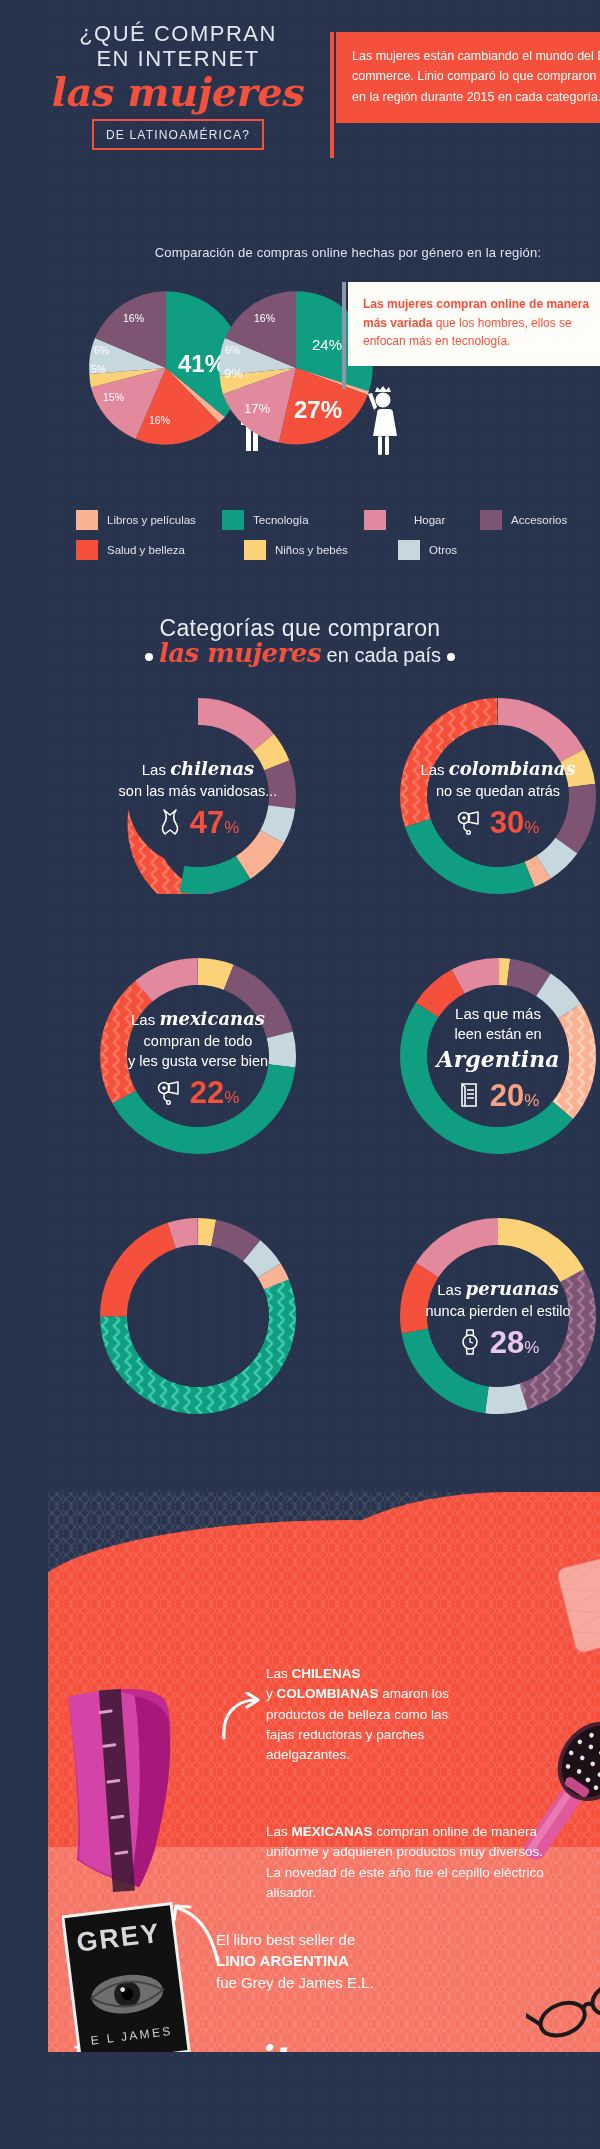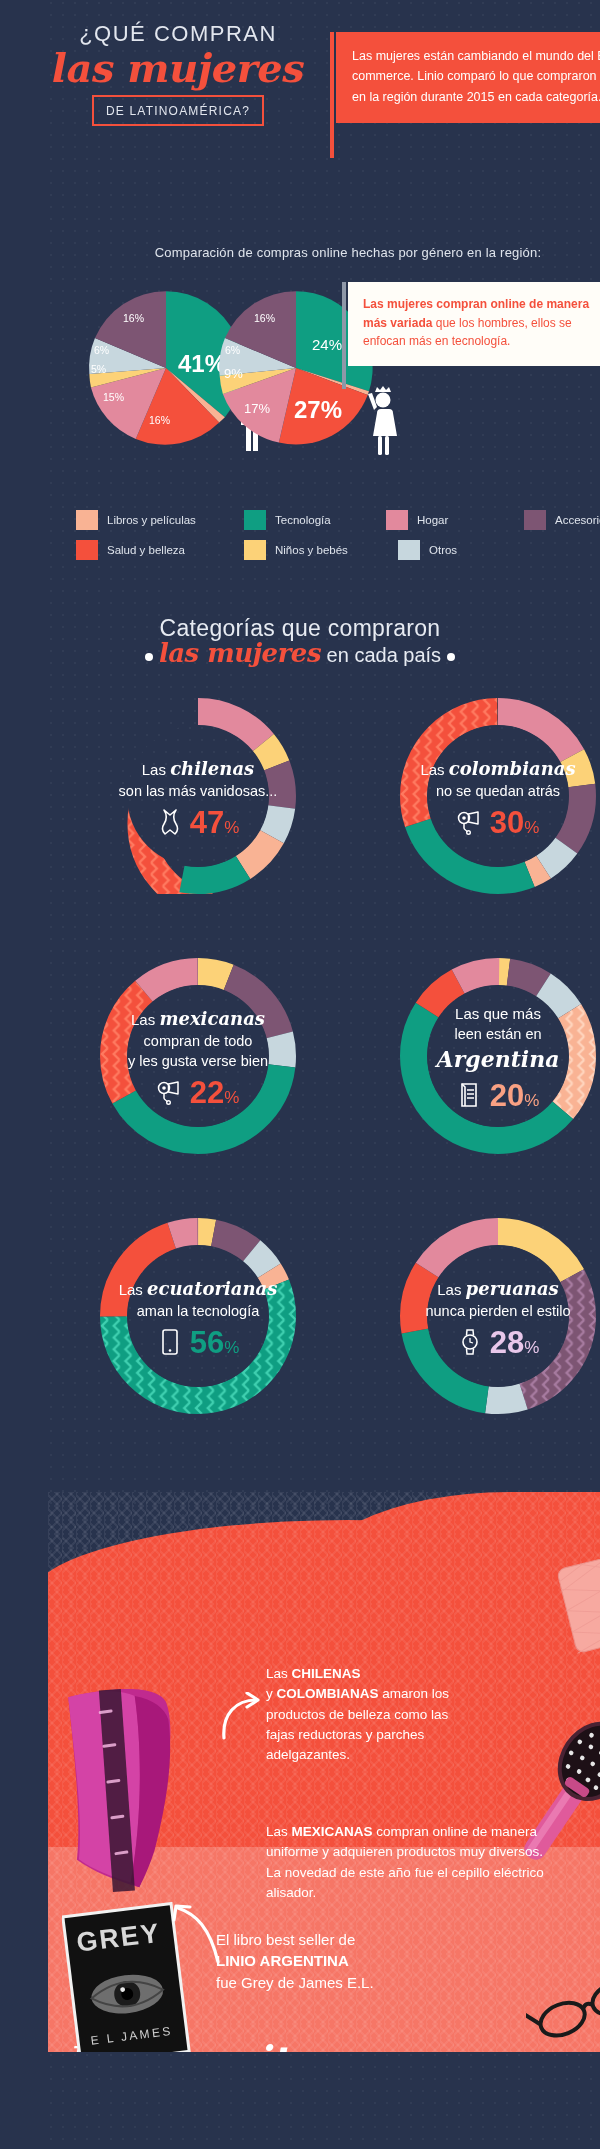--- a/index.html
+++ b/index.html
@@ -161,20 +161,21 @@
   .foot-logo { position:absolute; right:40px; top:42px; display:flex; align-items:center; }
   .foot-logo .word { color:#fff; font-size:38px; font-weight:700; letter-spacing:-1px; line-height:1; }
 </style>
 </head>
 <body>
 
 <div id="page">
 
   <div class="hdr-left">
     <div class="hdr-line">¿QUÉ COMPRAN</div>
+    <div class="hdr-line">EN INTERNET</div>
     <div class="hdr-script">las mujeres</div>
     <div class="hdr-box">
       <span>DE LATINOAMÉRICA?</span>
     </div>
   </div>
 
   <div class="callout-red-bar"></div>
   <div class="callout-red">
     <span>Las mujeres están cambiando el mundo del E-commerce. Linio comparó lo que compraron en la región durante 2015 en cada categoría.</span>
   </div>
@@ -246,29 +247,29 @@
     </svg>
   </div>
 
   <div class="callout-white-bar"></div>
   <div class="callout-white">
     <b>Las mujeres compran online de manera más variada</b><span> que los hombres, ellos se enfocan más en tecnología.</span>
   </div>
 
   <div class="legend">
     <div class="legend-row">
-      <div class="legend-item" style="width:168px;">
+      <div class="legend-item" style="width:146px;">
         <span class="legend-sw" style="background:#f9b394"></span>
         <span class="legend-tx">Libros y películas</span>
       </div>
       <div class="legend-item" style="width:142px;">
         <span class="legend-sw" style="background:#0f9e82"></span>
         <span class="legend-tx">Tecnología</span>
       </div>
-      <div class="legend-item" style="width:138px;">
+      <div class="legend-item" style="width:116px;gap:19px;">
         <span class="legend-sw" style="background:#e2899d"></span>
         <span class="legend-tx">Hogar</span>
       </div>
       <div class="legend-item">
         <span class="legend-sw" style="background:#7d5573"></span>
         <span class="legend-tx">Accesorios</span>
       </div>
     </div>
     <div class="legend-row">
       <div class="legend-item" style="width:168px;">
@@ -491,33 +492,20 @@
           <circle cx="50" cy="50" r="43" stroke="#f9b394" stroke-dasharray="8 262" stroke-dashoffset="-43.1" transform="rotate(-90 50 50)"></circle>
 
           <circle cx="50" cy="50" r="43" stroke="url(#chev-teal)" stroke-dasharray="151 119" stroke-dashoffset="-51.1" transform="rotate(-90 50 50)"></circle>
 
           <circle cx="50" cy="50" r="43" stroke="#f4503c" stroke-dasharray="54 216" stroke-dashoffset="-202.1" transform="rotate(-90 50 50)"></circle>
 
           <circle cx="50" cy="50" r="43" stroke="#e2899d" stroke-dasharray="13.5 256" stroke-dashoffset="-256.1" transform="rotate(-90 50 50)"></circle>
         </g>
       </svg>
       <div class="hole"></div>
-      <div class="inner">
-        <div class="d-t1"><span>Las </span><em>ecuatorianas</em></div>
-        <div class="d-t2">aman la tecnología</div>
-        <div class="d-val">
-          <span class="d-ico">
-            <svg width="20" height="28" viewBox="0 0 20 28">
-                <rect x="3" y="2" width="14" height="24" rx="2" fill="none" stroke="#fff" stroke-width="1.6"></rect>
-                <circle cx="10" cy="22.5" r="1.3" fill="#fff"></circle>
-              </svg>
-          </span>
-          <span class="d-num" style="color:#0f9e82"><span>56</span><span class="pc">%</span></span>
-        </div>
-      </div>
     </div>
   </div>
 
   <div class="donut-cell" style="left:300px; top:1218px;">
     <div class="donut">
       <svg width="196" height="196" viewBox="0 0 100 100">
         <defs>
           <pattern id="chev-purple" width="6" height="6" patternUnits="userSpaceOnUse">
             <rect width="6" height="6" fill="#7d5573"></rect>
             <path d="M0 4 L3 1 L6 4" stroke="#a77ba0" stroke-width="1.2" fill="none"></path>

